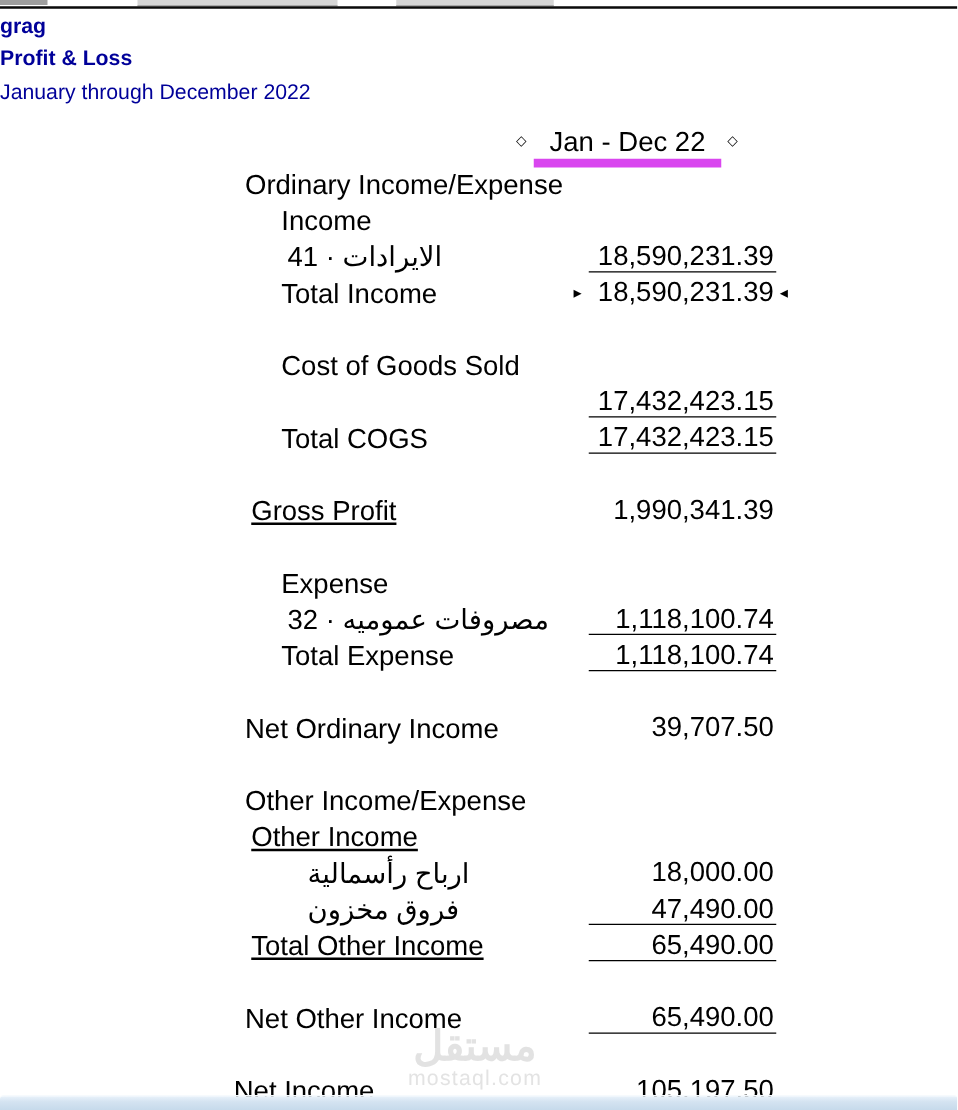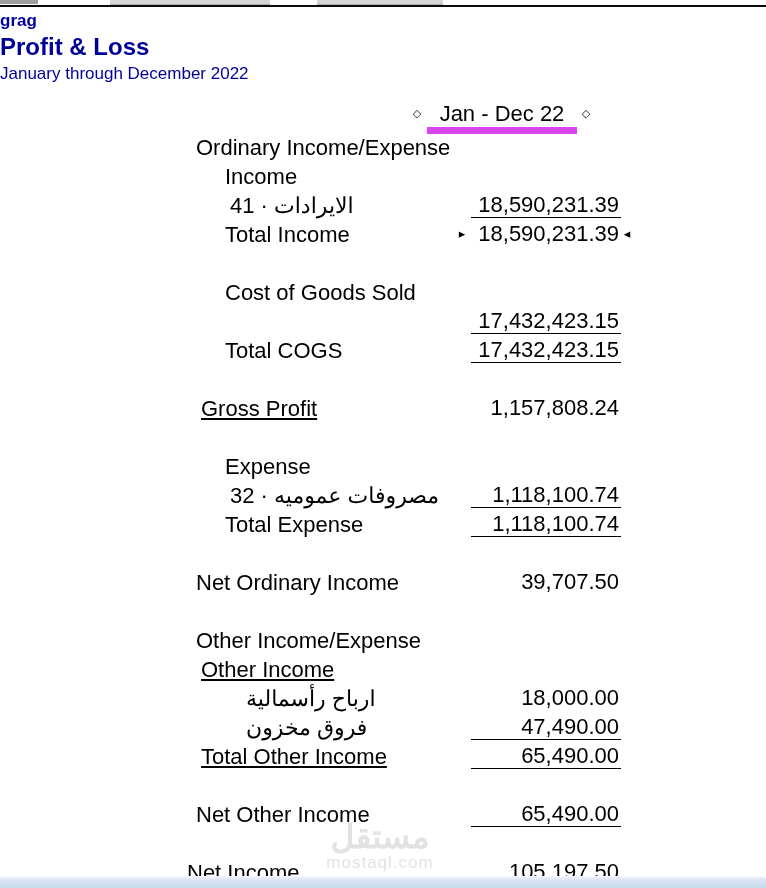--- a/index.html
+++ b/index.html
@@ -8,21 +8,21 @@
   
   .topstrip{position:absolute;top:0;left:0;width:766px;height:8px;background:#fff;z-index:4;}
   .topstrip .seg{position:absolute;top:0;height:4px;background:#d6d6d6;}
   .topstrip .seg1{left:0;width:38px;background:#9f9f9f;}
   .topstrip .seg2{left:110px;width:160px;border-bottom:1px solid #a8a8a8;}
   .topstrip .seg3{left:317px;width:126px;border-bottom:1px solid #a8a8a8;}
   .topstrip .blackline{position:absolute;top:5px;left:0;width:766px;height:2px;background:#0a0a0a;}
   
   .titles{position:absolute;top:10px;left:0;width:766px;text-align:left;z-index:2;}
   .company{font-size:17px;font-weight:bold;color:#000099;line-height:22px;}
-  .rtitle{font-size:24px;font-weight:bold;color:#000099;line-height:30px;}
+  .rtitle{font-size:17px;font-weight:bold;color:#000099;line-height:30px;}
   .period{font-size:17px;color:#000099;line-height:24px;}
   
   .colhead{position:absolute;top:100px;left:0;width:766px;height:28px;z-index:2;}
   .colhead .hlabel{position:absolute;left:427px;width:150px;height:27px;line-height:27px;
       text-align:center;font-size:22px;border-bottom:7px solid #d946ef;}
   .colhead .dia{position:absolute;top:0;width:14px;height:27px;line-height:27px;
       font-size:11px;text-align:center;color:#000;cursor:col-resize;}
   .dia.left{left:410px;} .dia.right{left:579px;}
   
   .rows{position:absolute;top:133px;left:0;width:766px;z-index:1;}
@@ -104,21 +104,21 @@
 
     <div class="row">
       <span class="lbl i-d">Total COGS</span>
       <span class="val ul">17,432,423.15</span>
     </div>
 
     <div class="spacer"></div>
 
     <div class="row">
       <span class="lbl i-c">Gross Profit</span>
-      <span class="val">1,157,808.24</span>
+      <span class="val">1,990,341.39</span>
     </div>
 
     <div class="spacer"></div>
 
     <div class="row">
       <span class="lbl i-d">Expense</span>
     </div>
 
     <div class="row">
       <span class="lbl i-e">32 · مصروفات عموميه</span>

